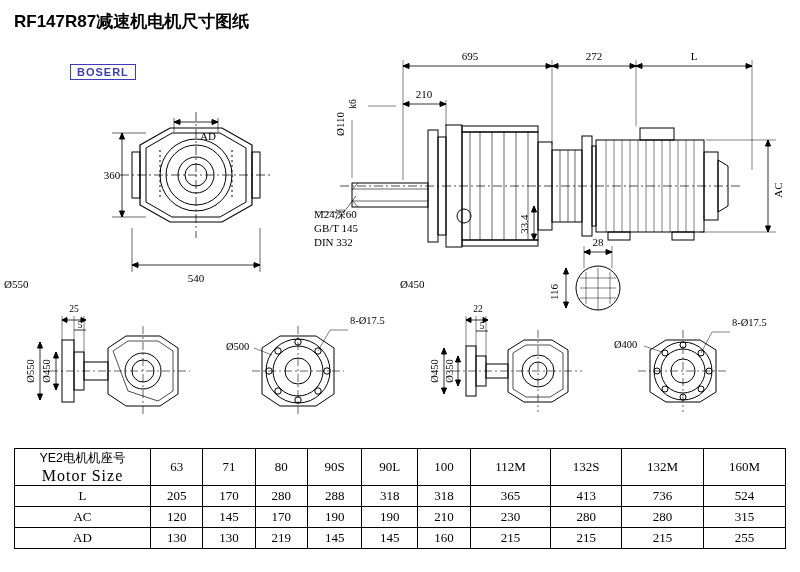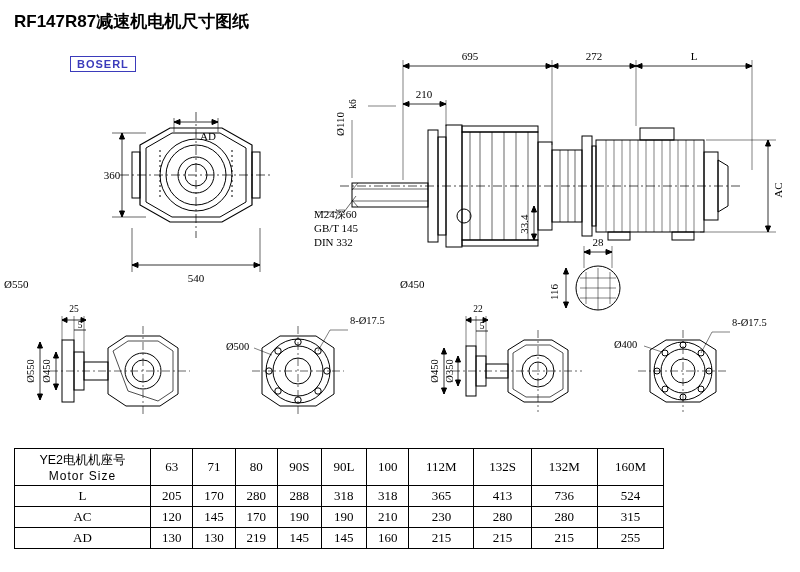--- a/index.html
+++ b/index.html
@@ -11,51 +11,51 @@
     position:relative;
     overflow:hidden;
   }
   .title{
     position:absolute;left:14px;top:10px;
     font-size:17px;font-weight:bold;
     letter-spacing:0px;
     white-space:nowrap;
   }
   .logo{
-    position:absolute;left:70px;top:56px;
+    position:absolute;left:70px;top:64px;
     border:1px solid #3b3bbb;
     color:#3b3bbb;
     font-size:11px;font-weight:bold;
     padding:1px 6px;
     letter-spacing:1px;
     background:#fff;
   }
   svg{position:absolute;left:0;top:0;}
   .lbl{font-family:"Liberation Serif", serif;font-size:11px;fill:#000;}
   .lbl-s{font-family:"Liberation Serif", serif;font-size:9.5px;fill:#000;}
   .lbl-m{font-family:"Liberation Serif", serif;font-size:10.5px;fill:#000;}
 
   
   table{
     position:absolute;left:14px;top:448px;
     border-collapse:collapse;
-    width:650px;
+    width:772px;
     font-family:"Liberation Serif", serif;
     font-size:13px;
   }
   td,th{
     border:1px solid #000;
     text-align:center;
     height:20px;
     padding:0;
     font-weight:normal;
   }
   .firstcol{width:135px;text-align:center;}
   .hdr-cn{font-family:"Liberation Sans", sans-serif;font-size:12.5px;}
-  .hdr-en{font-family:Liberation Sans, sans-serif;font-size:12px;letter-spacing:1px;}
+  .hdr-en{font-family:Liberation Serif, serif;font-size:16px;letter-spacing:1px;}
   .hdr-cell{height:36px;}
 </style>
 </head>
 <body>
 
 <div class="title">RF147R87减速机电机尺寸图纸</div>
 <div class="logo">BOSERL</div>
 
 <svg width="800" height="448">
   <g stroke="#000" fill="none" stroke-width="1">

